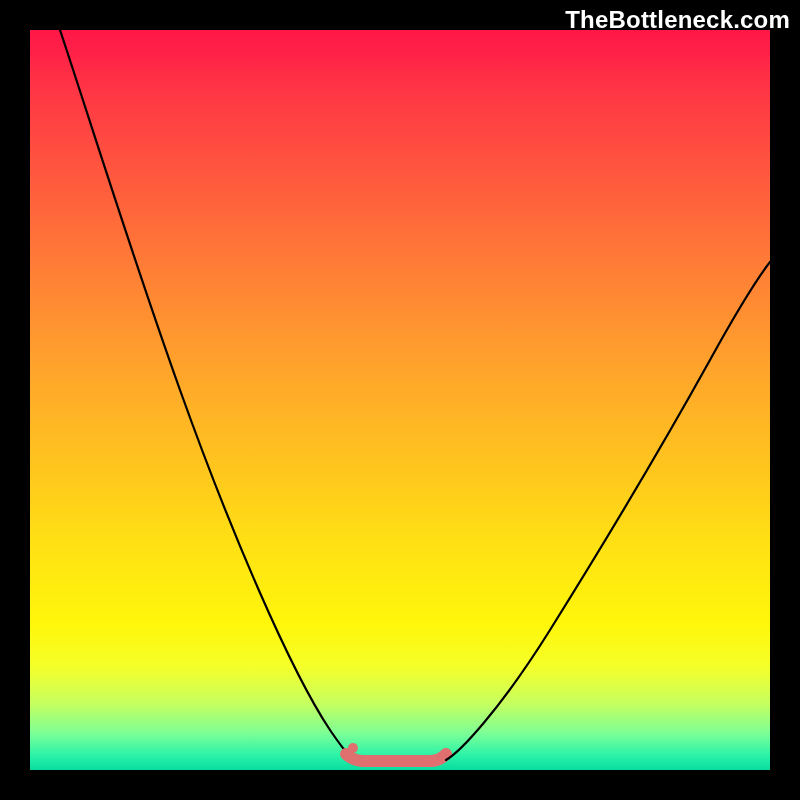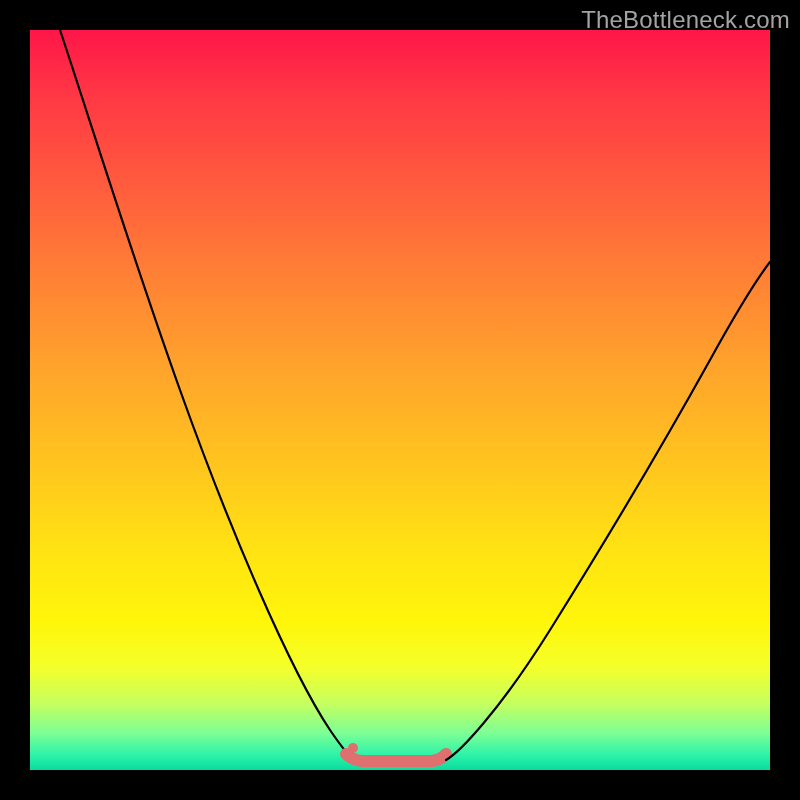--- a/index.html
+++ b/index.html
@@ -14,23 +14,23 @@
   .frame {
     position: relative;
     width: 800px;
     height: 800px;
     background: #000;
   }
   .watermark {
     position: absolute;
     top: 6px;
     right: 10px;
-    color: #a3a3a3;
+    color: #ffffff;
     font-size: 24px;
-    font-weight: 400;
+    font-weight: 700;
     letter-spacing: 0.2px;
     z-index: 5;
   }
   .plot-area {
     position: absolute;
     left: 30px;
     top: 30px;
     width: 740px;
     height: 740px;
     overflow: hidden;

